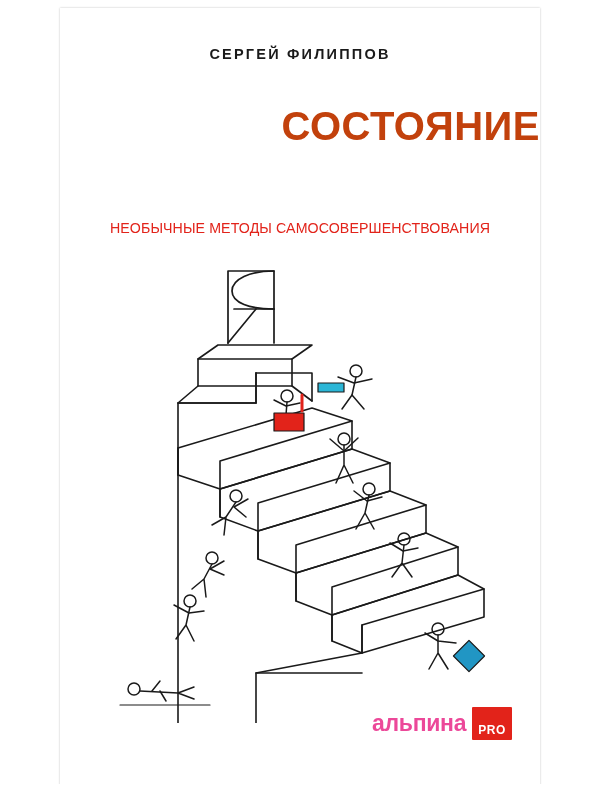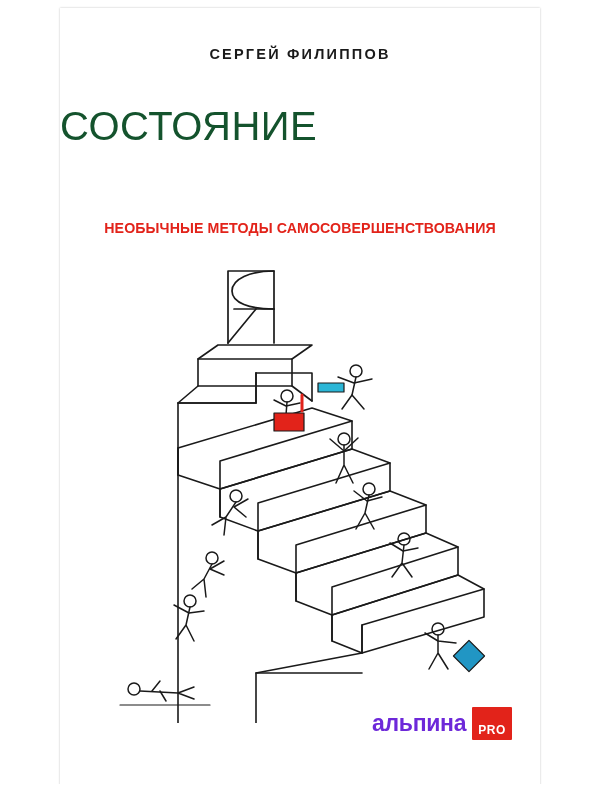--- a/index.html
+++ b/index.html
@@ -36,36 +36,36 @@
     font-size: 14.5px;
     letter-spacing: 2.2px;
     font-weight: bold;
     color: #1a1a1a;
   }
   .title {
     position: absolute;
     left: 0;
     top: 95px;
     width: 480px;
-    text-align: left;
+    text-align: right;
     font-size: 40px;
     line-height: 46px;
-    font-weight: normal;
+    font-weight: bold;
     letter-spacing: 0.5px;
-    color: #14532d;
+    color: #c2410c;
   }
   .title .line2 { display: block; }
   .subtitle {
     position: absolute;
     left: 0;
     top: 212px;
     width: 480px;
     text-align: center;
     font-size: 14.2px;
-    font-weight: bold;
+    font-weight: normal;
     letter-spacing: 0.1px;
     color: #e2231a;
   }
   .art {
     position: absolute;
     left: 0;
     top: 245px;
     width: 480px;
     height: 470px;
   }
@@ -73,21 +73,21 @@
     position: absolute;
     right: 28px;
     bottom: 52px;
     display: flex;
     align-items: center;
     gap: 6px;
   }
   .publisher .name {
     font-size: 23px;
     font-weight: bold;
-    color: #6d28d9;
+    color: #ec4899;
     letter-spacing: -0.3px;
   }
   .publisher .pro {
     font-size: 12px;
     font-weight: bold;
     color: #ffffff;
     background: #e2231a;
     padding: 16px 6px 3px 6px;
     letter-spacing: 0.6px;
     border-radius: 1px;

